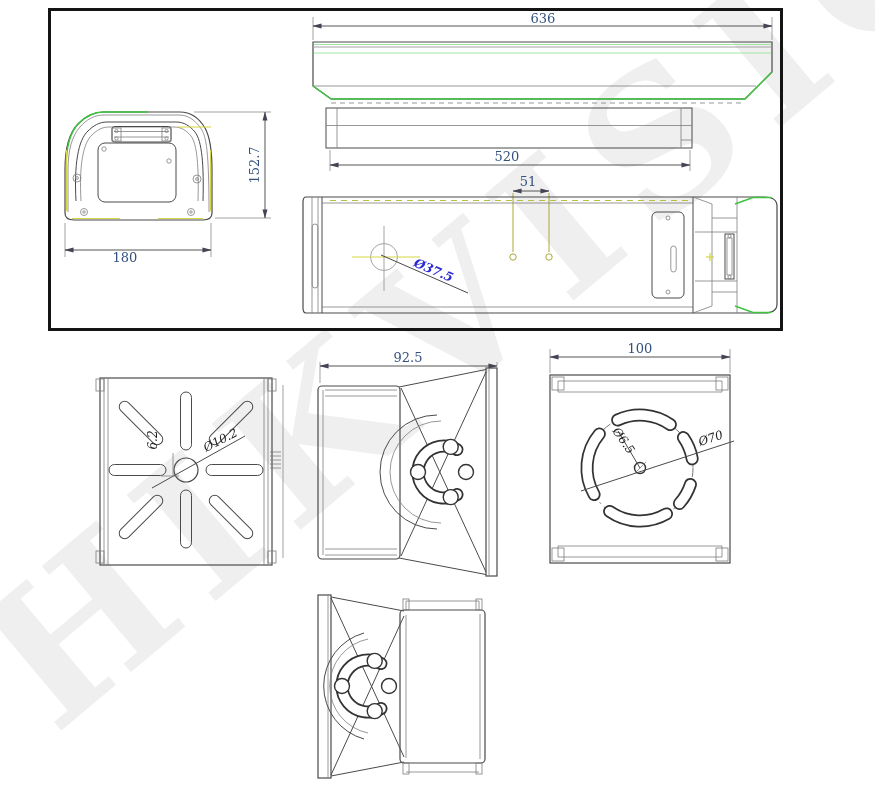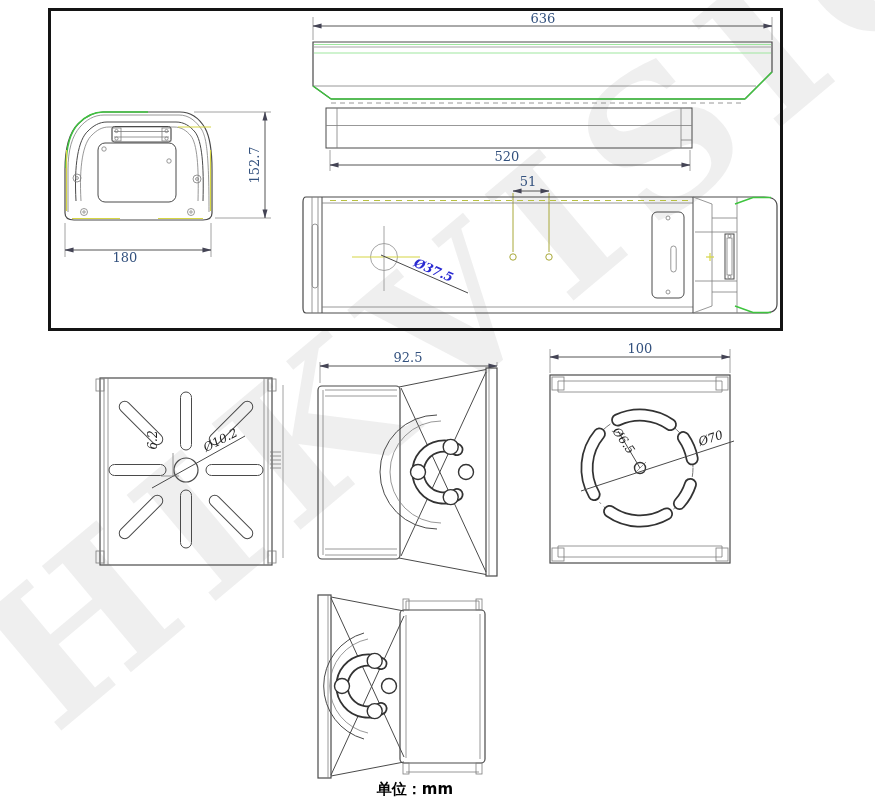--- a/index.html
+++ b/index.html
@@ -343,15 +343,14 @@
       <line class="tn" x1="479" y1="610" x2="479" y2="601"></line>
       <rect class="tn" x="403" y="599" width="6" height="11"></rect>
       <rect class="tn" x="476" y="599" width="6" height="11"></rect>
       <line class="tn" x1="406" y1="772" x2="479" y2="772"></line>
       <rect class="tn" x="403" y="763" width="6" height="11"></rect>
       <rect class="tn" x="476" y="763" width="6" height="11"></rect>
       <line class="tn" x1="406" y1="615" x2="406" y2="758"></line>
     </g>
   </svg>
 
-  <div class="footer">单位：mm</div>
 
 </div>
 
 </body></html>

